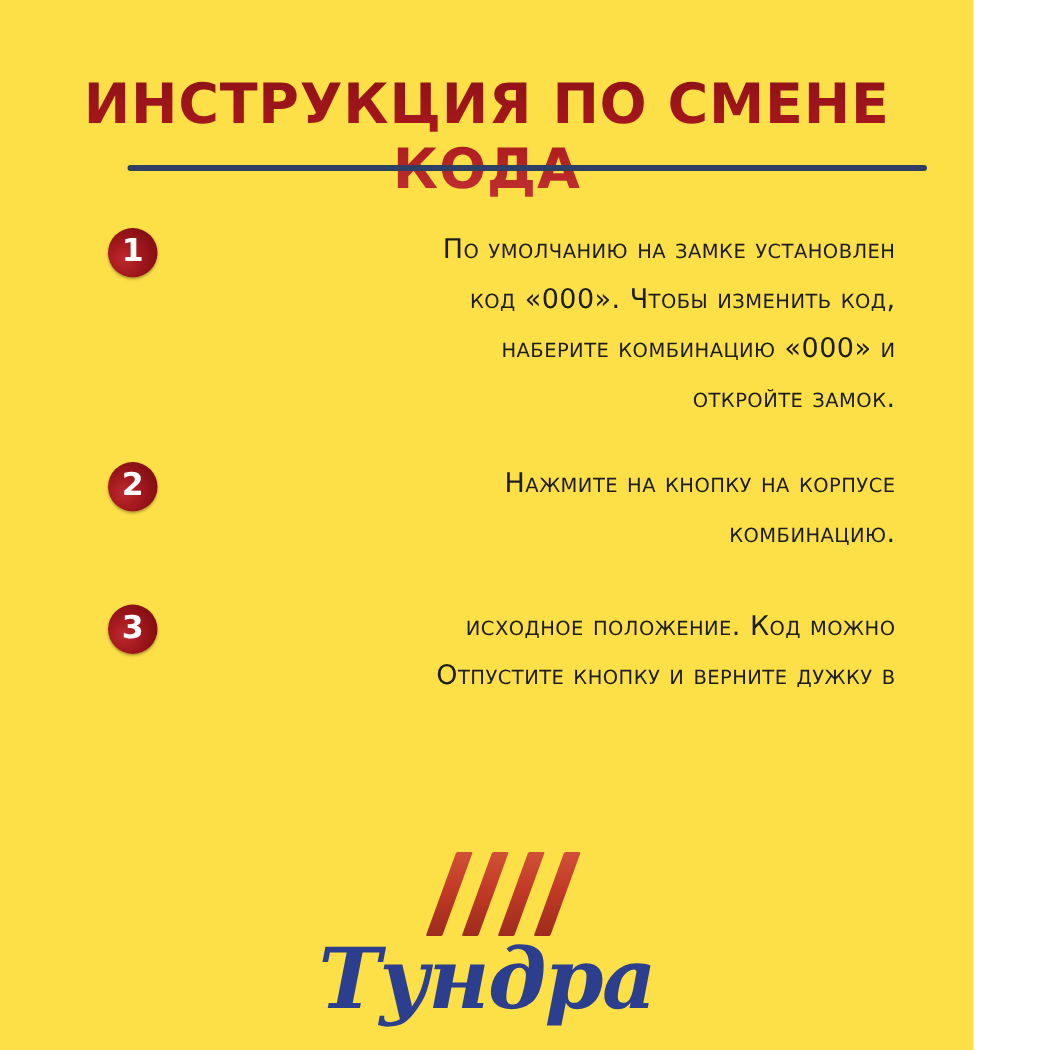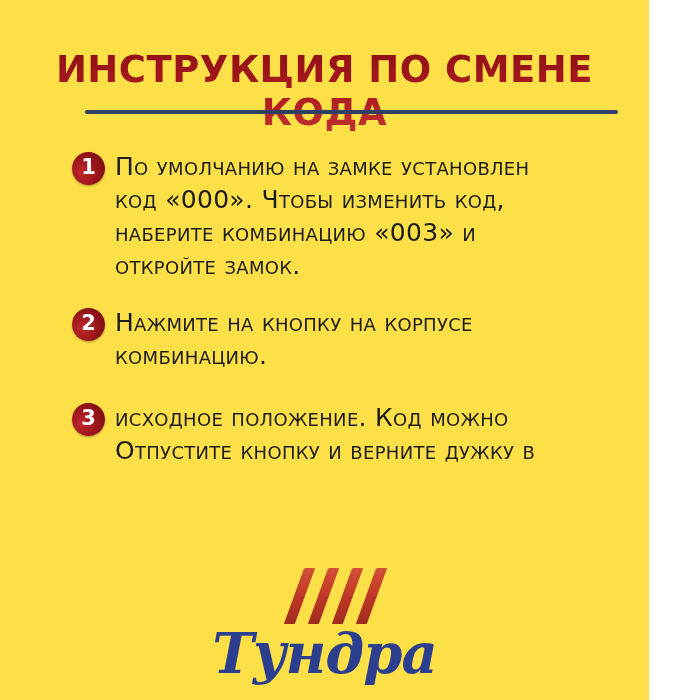--- a/index.html
+++ b/index.html
@@ -74,23 +74,23 @@
     color: #ffffff;
     font-size: 21px;
     font-weight: 700;
     line-height: 1;
     transform: translateY(-1px);
   }
 
   .step-text {
     flex: 1 1 auto;
     margin-left: 10px;
-    text-align: left;
+    text-align: right;
     color: #1c1c1c;
-    font-size: 25px;
+    font-size: 18px;
     line-height: 33px;
     font-variant: small-caps;
     font-variant-caps: small-caps;
     letter-spacing: 0.3px;
   }
 
   
   .logo {
     position: absolute;
     top: 568px;
@@ -138,21 +138,21 @@
 
   <div class="steps">
 
     <div class="step step-1">
       <div class="badge">
         <span>1</span>
       </div>
       <div class="step-text">
         <div>По умолчанию на замке установлен</div>
         <div>код «000». Чтобы изменить код,</div>
-        <div>наберите комбинацию «003» и</div>
+        <div>наберите комбинацию «000» и</div>
         <div>откройте замок.</div>
       </div>
     </div>
 
     <div class="step step-2">
       <div class="badge">
         <span>2</span>
       </div>
       <div class="step-text">
         <div>Нажмите на кнопку на корпусе</div>

